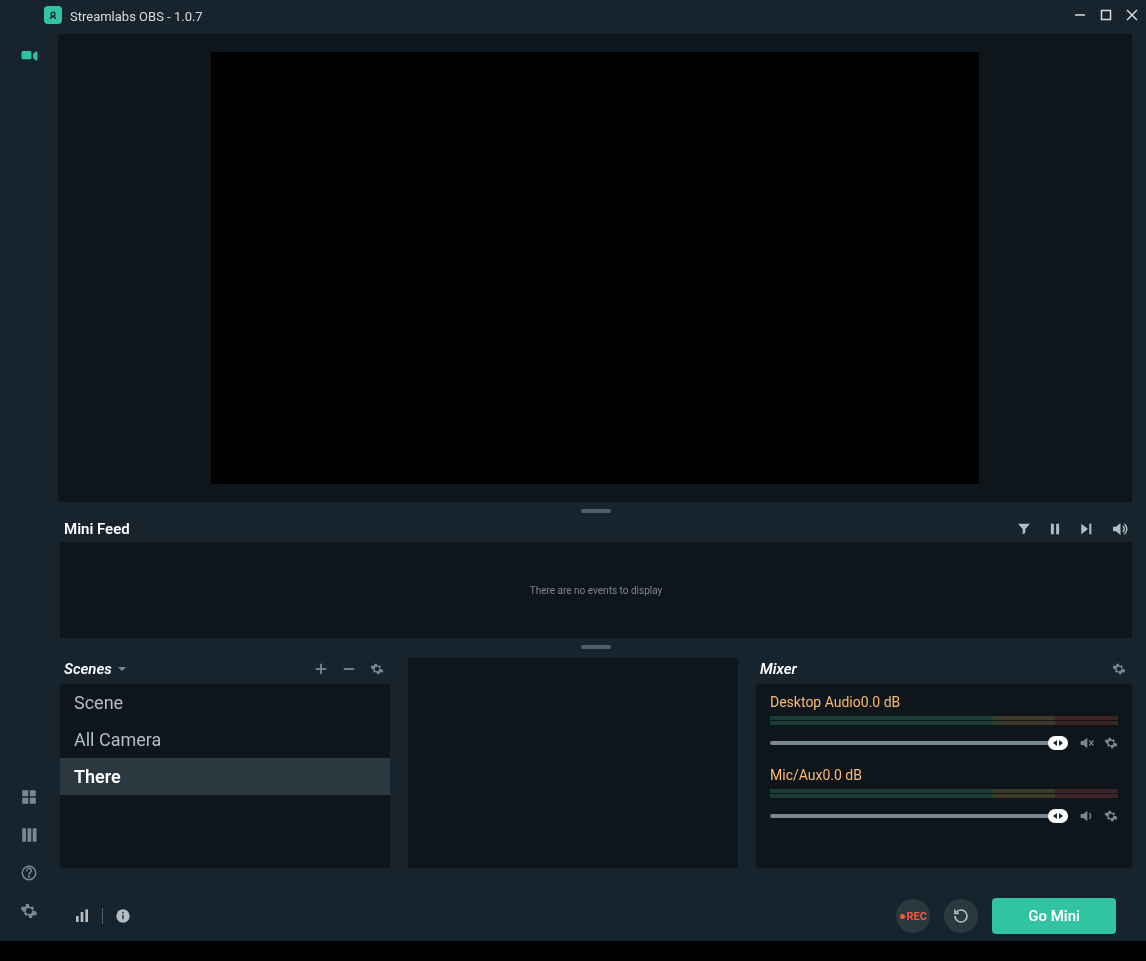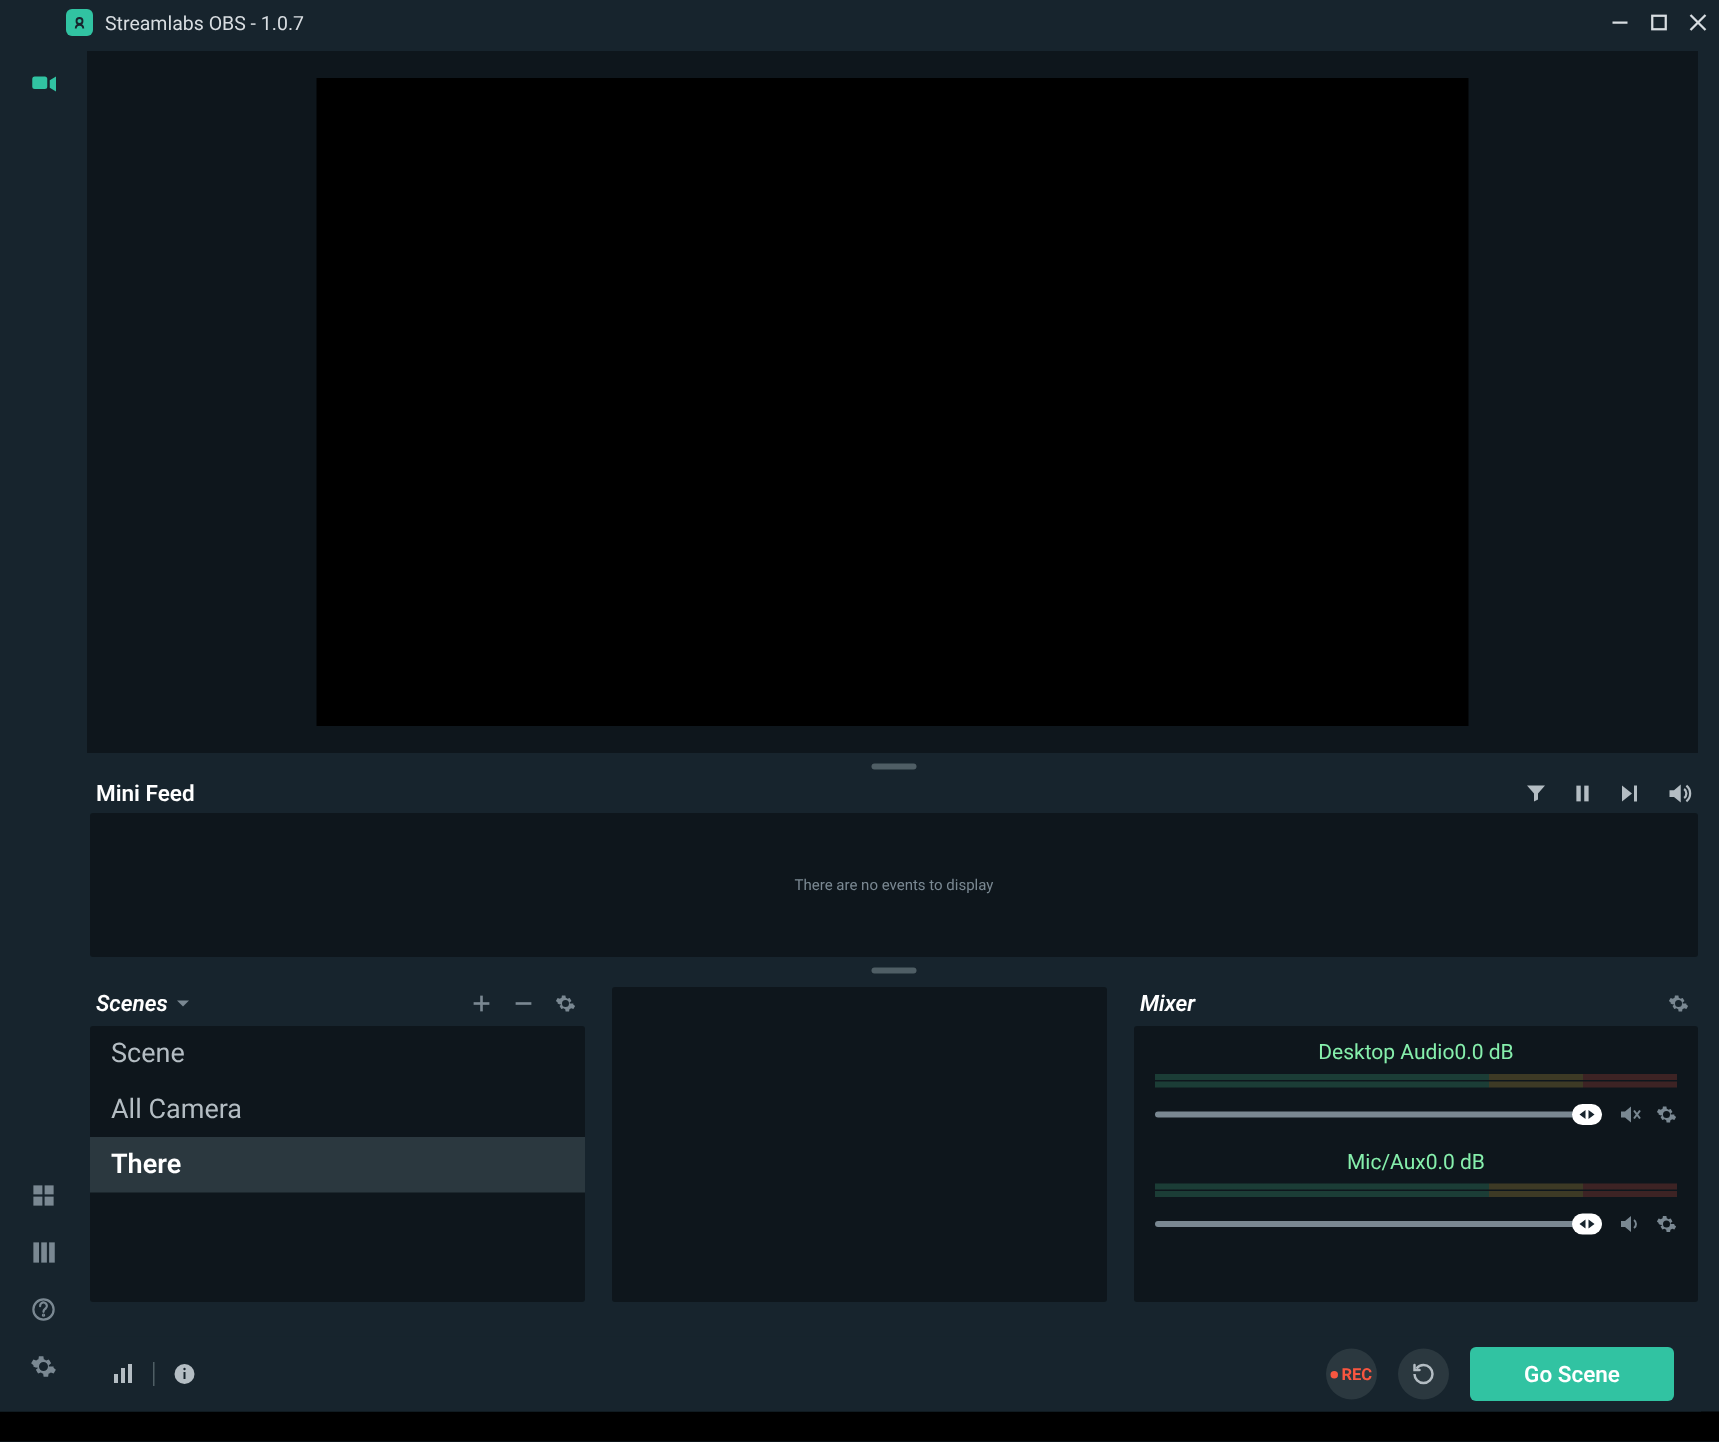--- a/index.html
+++ b/index.html
@@ -32,21 +32,21 @@
 .panel.sources { flex: 0 0 334px; }
 .panel.mixer { flex: 1; }
 .panel-header { display: flex; align-items: center; justify-content: space-between; padding: 2px 8px 6px 6px; font-style: italic; }
 .panel-title { color: #fff; font-size: 15px; font-weight: 600; display:flex; align-items:center; gap:6px;}
 .panel-actions { display: flex; align-items: center; gap: 14px; color: #7a8892; }
 .panel-actions svg, .panel-actions span { cursor:pointer; }
 .panel-body { flex: 1; background: #0e161c; border-radius: 2px; margin: 0 2px; overflow:hidden;}
 .scene-item { padding: 8px 14px; color: #b4bdc3; font-size: 18px; cursor:pointer;}
 .scene-item.selected { background: #2b383f; color: #fff; font-weight:600;}
 .mixer-item { padding: 10px 14px 6px 14px; }
-.mixer-top { display: flex; justify-content: center; color: #86efac; font-size: 14px; margin-bottom:6px;}
+.mixer-top { display: flex; justify-content: flex-start; color: #fdba74; font-size: 14px; margin-bottom:6px;}
 .mixer-meter { height: 4px; background: linear-gradient(to right, #1b3d36 0%, #1b3d36 64%, #3d3a25 64%, #3d3a25 82%, #3d2324 82%, #3d2324 100%); margin-bottom:1px;}
 .mixer-slider-row { display:flex; align-items:center; gap:10px; margin-top:10px;}
 .mixer-slider { flex:1; height:4px; background:#7a8892; border-radius:2px; position:relative;}
 .mixer-thumb { position:absolute; right:0px; top:-5px; width:20px; height:14px; background:#fff; border-radius:7px; display:flex; align-items:center; justify-content:center; cursor:pointer;}
 .mixer-thumb::before,.mixer-thumb::after{content:"";border-style:solid;}
 .mixer-thumb::before{border-width:3px 4px 3px 0;border-color:transparent #17242d transparent transparent;margin-right:1px;}
 .mixer-thumb::after{border-width:3px 0 3px 4px;border-color:transparent transparent transparent #17242d;margin-left:1px;}
 .mixer-side-icons { display:flex; gap:10px; color:#7a8892; align-items:center;}
 .footer { height: 50px; background: #17242d; display: flex; align-items: center; justify-content: space-between; padding: 0 18px 0 16px; margin-top:auto;}
 .footer-left { display:flex; align-items:center; gap:12px; color:#b4bdc3;}
@@ -285,18 +285,18 @@
           <div class="btn-circle">
             <div class="rec-dot"></div>
               <span class="rec-text">REC</span>
           </div>
           <div class="btn-circle">
             <svg width="16" height="16" viewBox="0 0 24 24" fill="none" stroke="#b4bdc3" stroke-width="2.5">
                 <path d="M3 12a9 9 0 109-9 9 9 0 00-7 3.5"></path>
                 <path d="M3 3v5h5" stroke-linecap="round"></path>
               </svg>
           </div>
-          <button class="btn-live">Go Scene</button>
+          <button class="btn-live">Go Mini</button>
         </div>
       </div>
     </div>
   </div>
 </div>
 
 </body></html>

